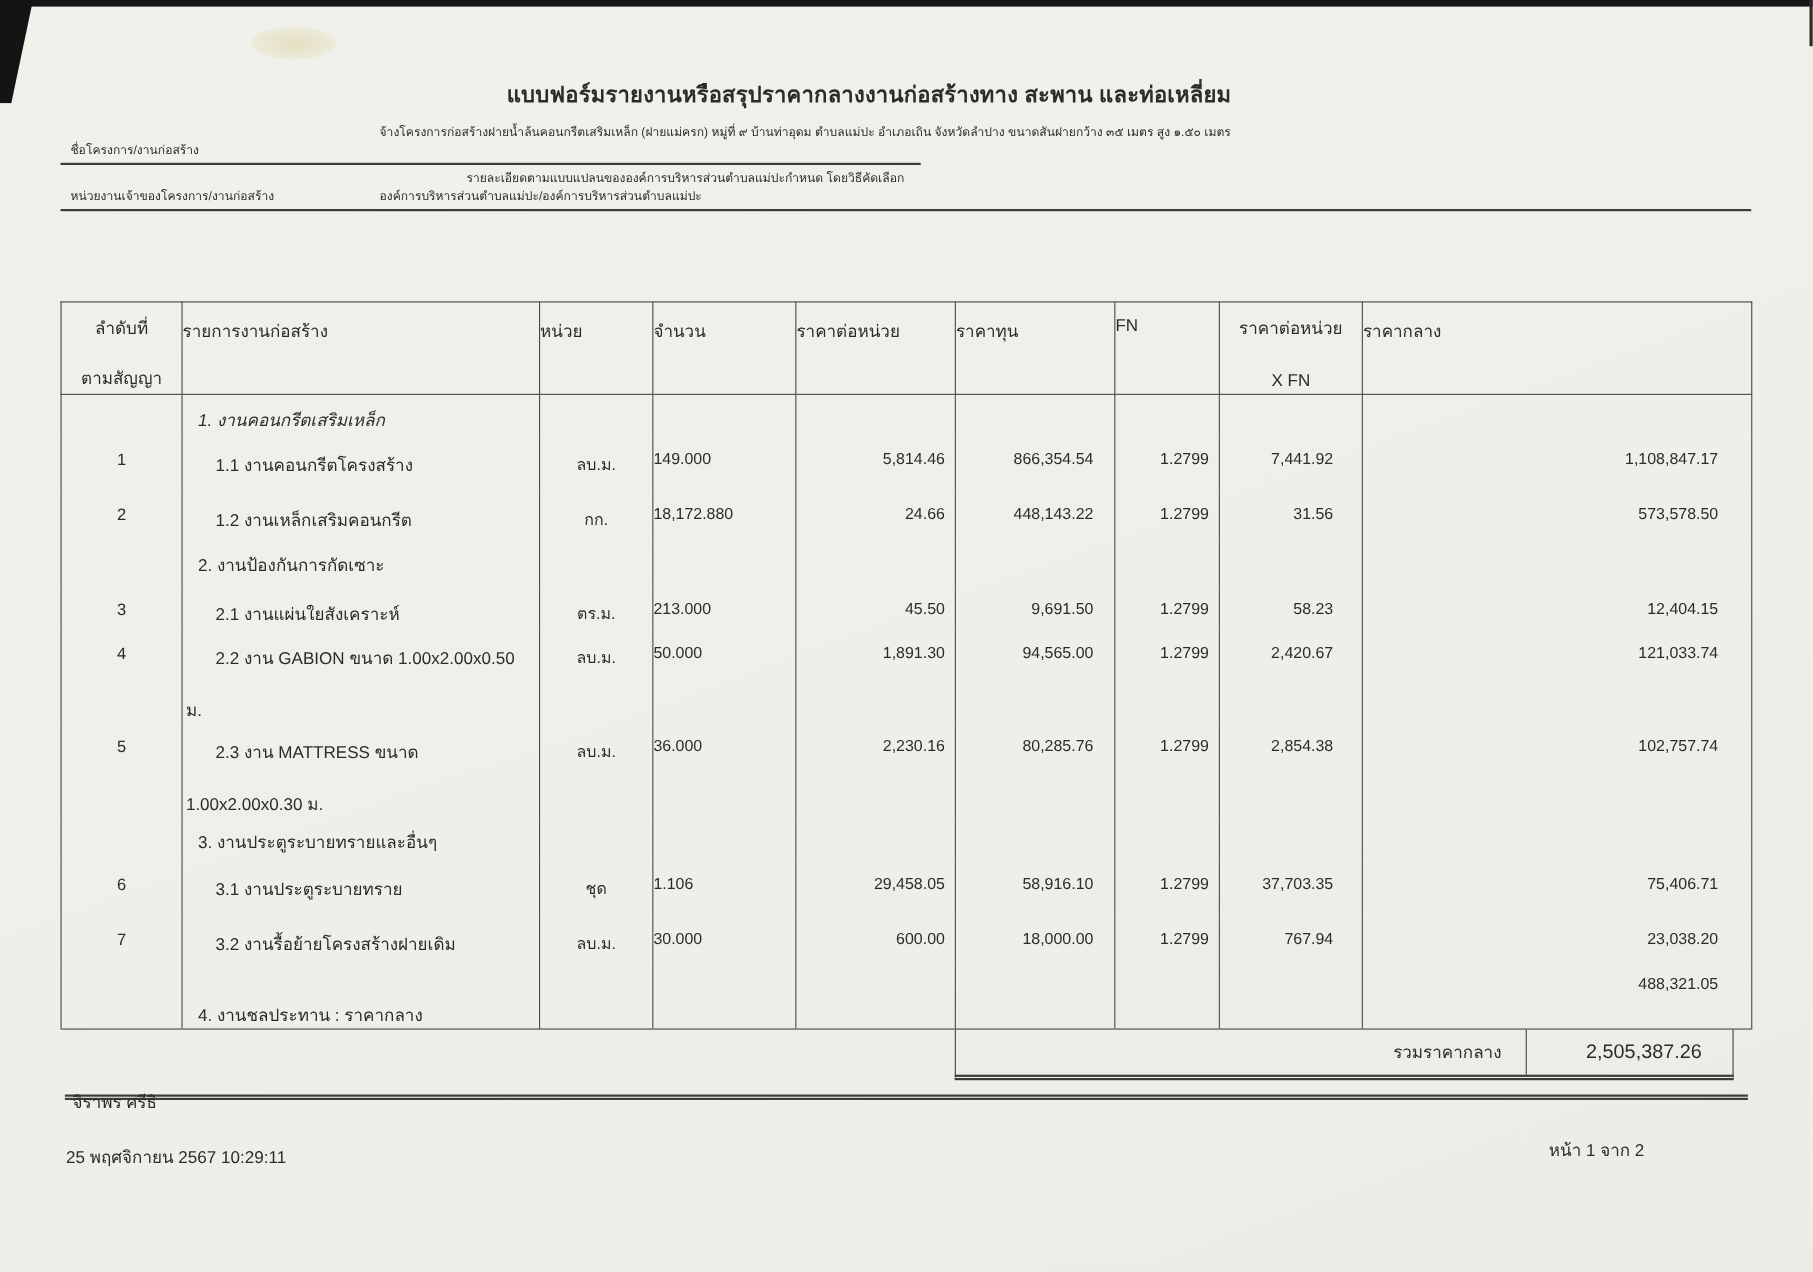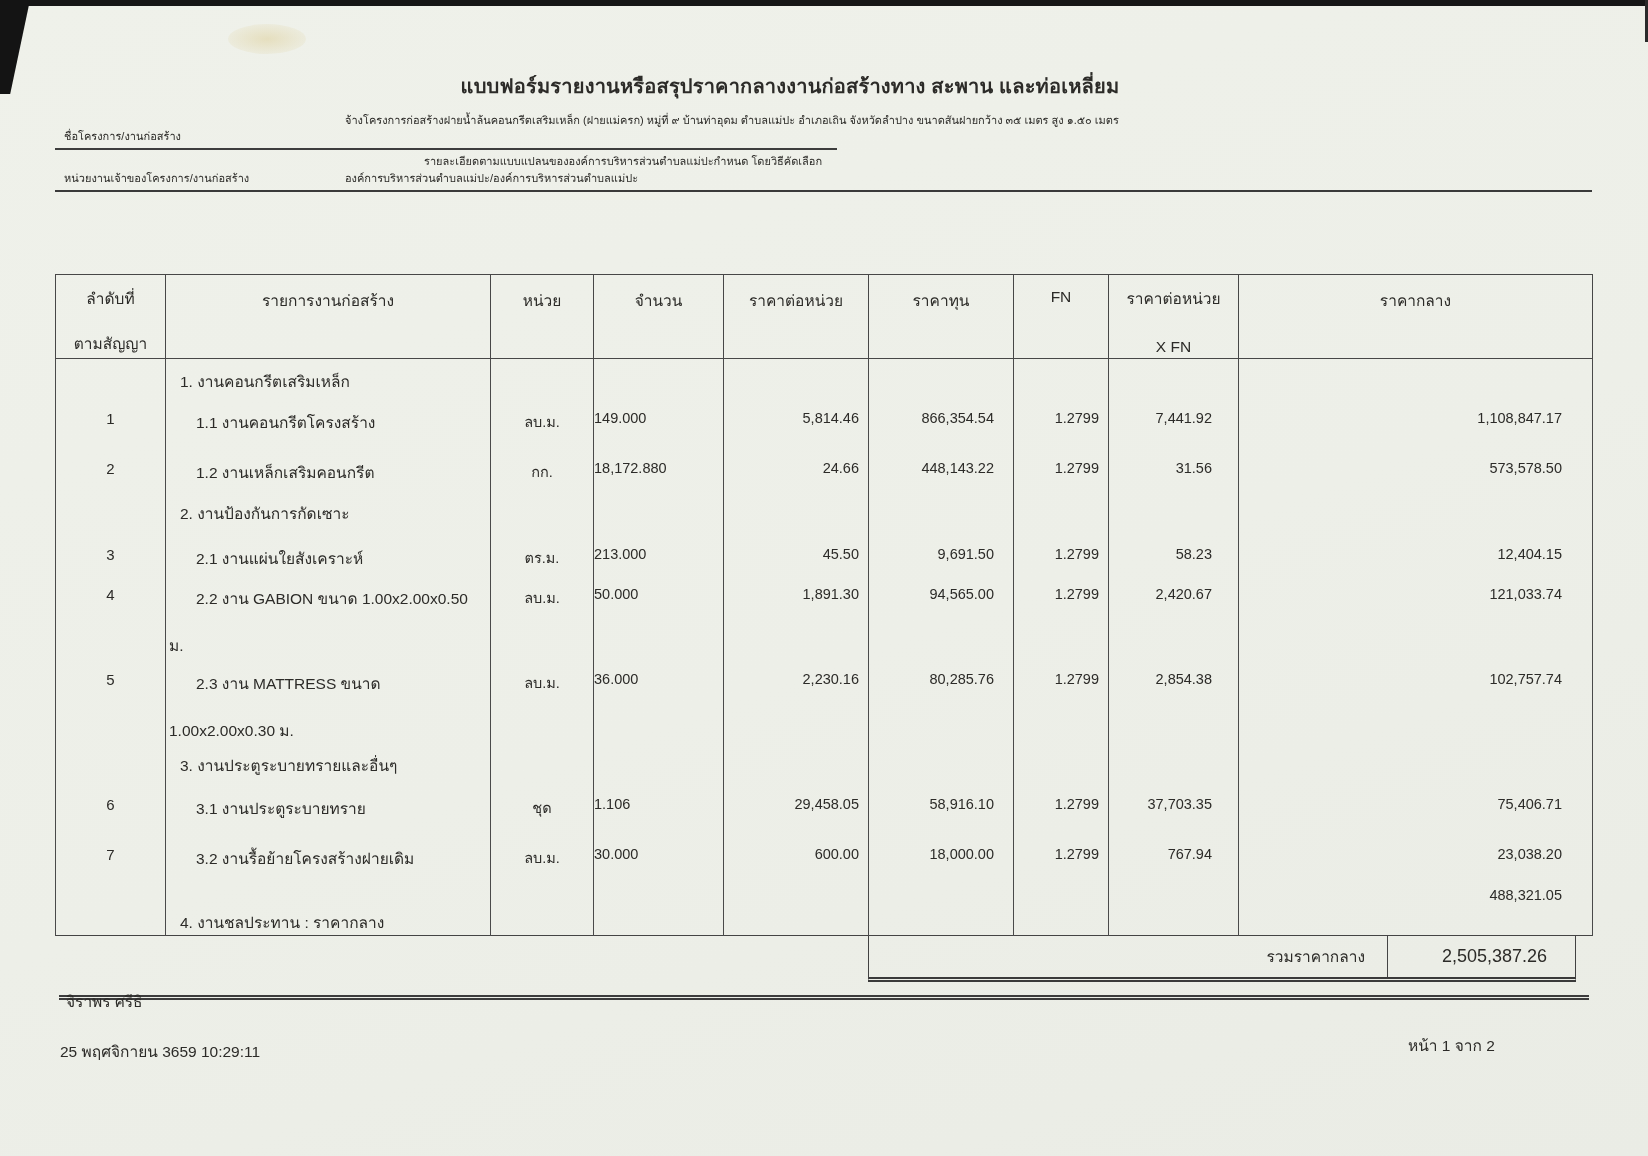--- a/index.html
+++ b/index.html
@@ -34,41 +34,41 @@
   .rule1{position:absolute;left:55px;top:148px;width:782px;border-top:2px solid #3d3d3d;}
   .rule2{position:absolute;left:55px;top:190px;width:1537px;border-top:2.5px solid #3a3a3a;}
   
   .doc-body{position:absolute;left:55px;top:250px;width:1537px;margin-top:24px;}
   table.main{border-collapse:collapse;table-layout:fixed;width:1537px;
     border:1.8px solid #444;}
   th{font-weight:normal;font-size:15.5px;border:1.6px solid #474747;
     vertical-align:top;padding:0;height:78px;}
   th .hwrap{display:flex;flex-direction:column;justify-content:space-between;
     align-items:center;height:70px;padding:11px 0 2px 0;}
-  th .hone{padding-top:13px;text-align:center;}
+  th .hone{padding-top:13px;text-align:left;}
   tbody td{border-left:1.55px solid #4a4a4a;border-right:1.55px solid #4a4a4a;
     border-top:none;border-bottom:none;vertical-align:top;padding:13px 0 0 0;
     font-size:14.5px;}
   tr.sec td{padding-top:10px;}
   .c1{text-align:center;font-size:15px;}
   .c2{font-size:15.5px;}
   .c2 .d1{padding-left:30px;}
   .c2 .d1.shead{padding-left:14px;}
   .c2 .d2{padding-left:3px;margin-top:22px;}
   .c2 .d1.late{padding-top:18px;}
   .c3{text-align:center;}
   .c4{text-align:left;padding-right:6px;}
   .c5{text-align:right;padding-right:9px;}
   .c6{text-align:right;padding-right:19px;}
   .c7{text-align:right;padding-right:9px;}
   .c8{text-align:right;padding-right:26px;}
   .c9{text-align:right;padding-right:30px;}
   td.vtop{padding-top:8px;}
   
-  .rh38{height:38px;} .rh50{height:50px;} .rh44{height:44px;} .rh42{height:42px;}
+  .rh38{height:38px;font-style:italic;} .rh50{height:50px;} .rh44{height:44px;} .rh42{height:42px;}
   .rh40{height:40px;} .rh82{height:82px;} .rh84{height:84px;} .rh46{height:46px;}
   .rh56{height:56px;}
   
   .total-box{margin-left:813px;width:708px;height:46px;display:flex;
     border-left:1.8px solid #424242;border-right:1.8px solid #424242;
     border-bottom:5px double #3a3a3a;box-sizing:border-box;text-align:center;}
   .total-label-part{width:519px;border-right:1.7px solid #454545;display:flex;
     align-items:center;justify-content:flex-end;padding-right:22px;
     font-size:15.5px;box-sizing:border-box;}
   .total-value-part{flex:1;display:flex;align-items:center;justify-content:flex-end;
@@ -301,16 +301,16 @@
 
     <div class="total-box">
       <div class="total-label-part">รวมราคากลาง</div>
       <div class="total-value-part">2,505,387.26</div>
     </div>
 
     <div class="bottom-rule"></div>
   </div>
 
   <div class="footer-item f-author">จิราพร ศรีธิ</div>
-  <div class="footer-item f-date">25 พฤศจิกายน 3659 10:29:11</div>
+  <div class="footer-item f-date">25 พฤศจิกายน 2567 10:29:11</div>
   <div class="footer-item f-page">หน้า 1 จาก 2</div>
 
 </div>
 
 </body></html>

